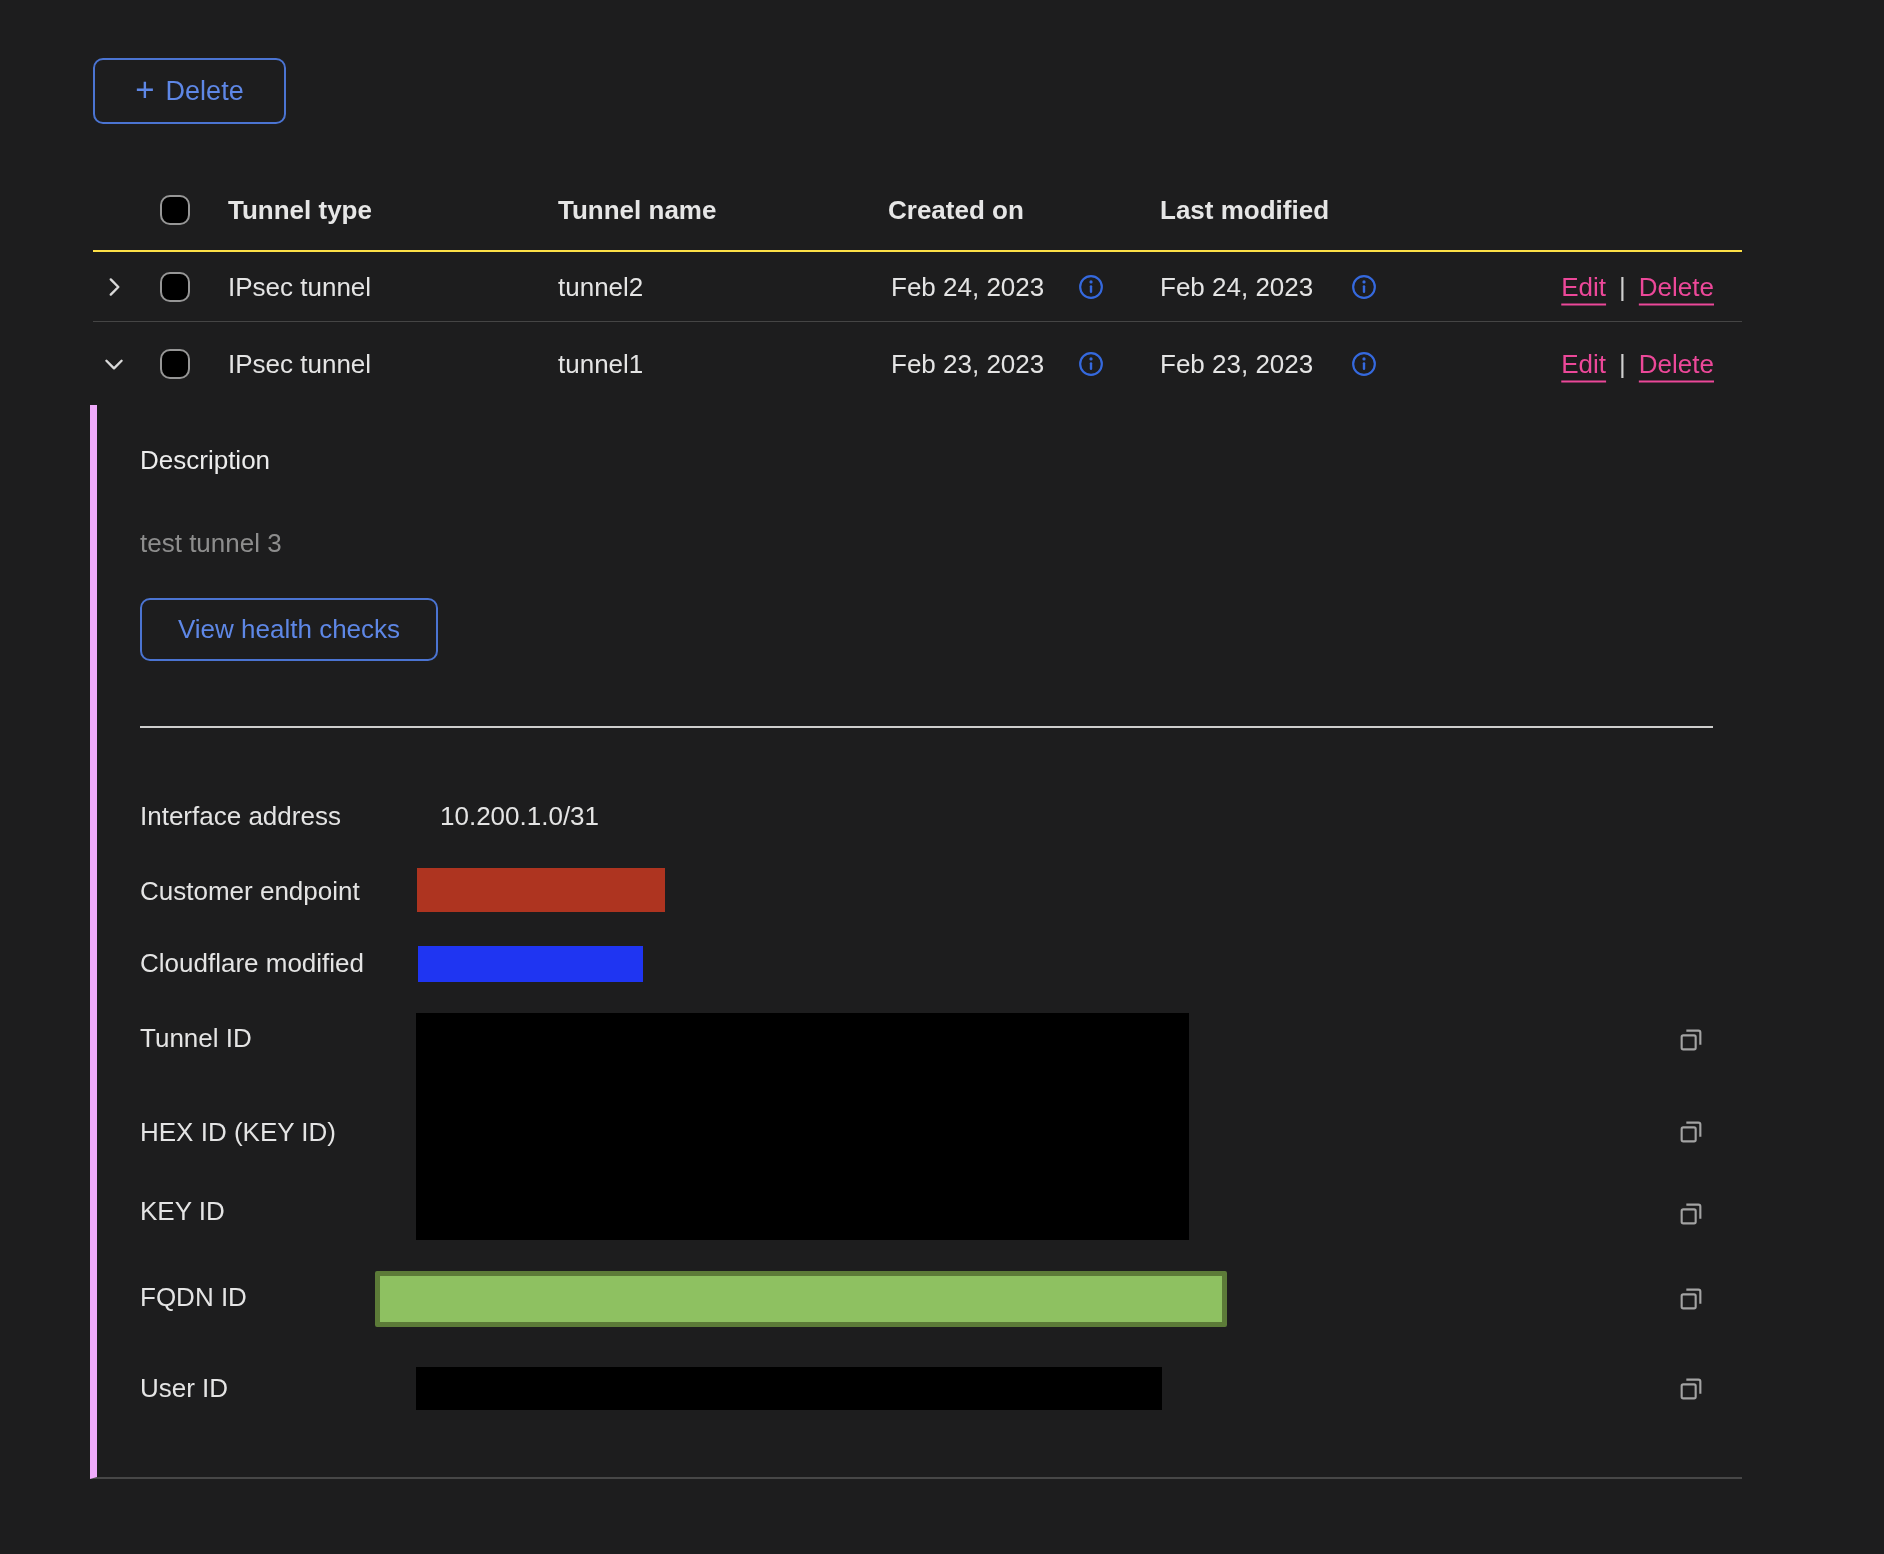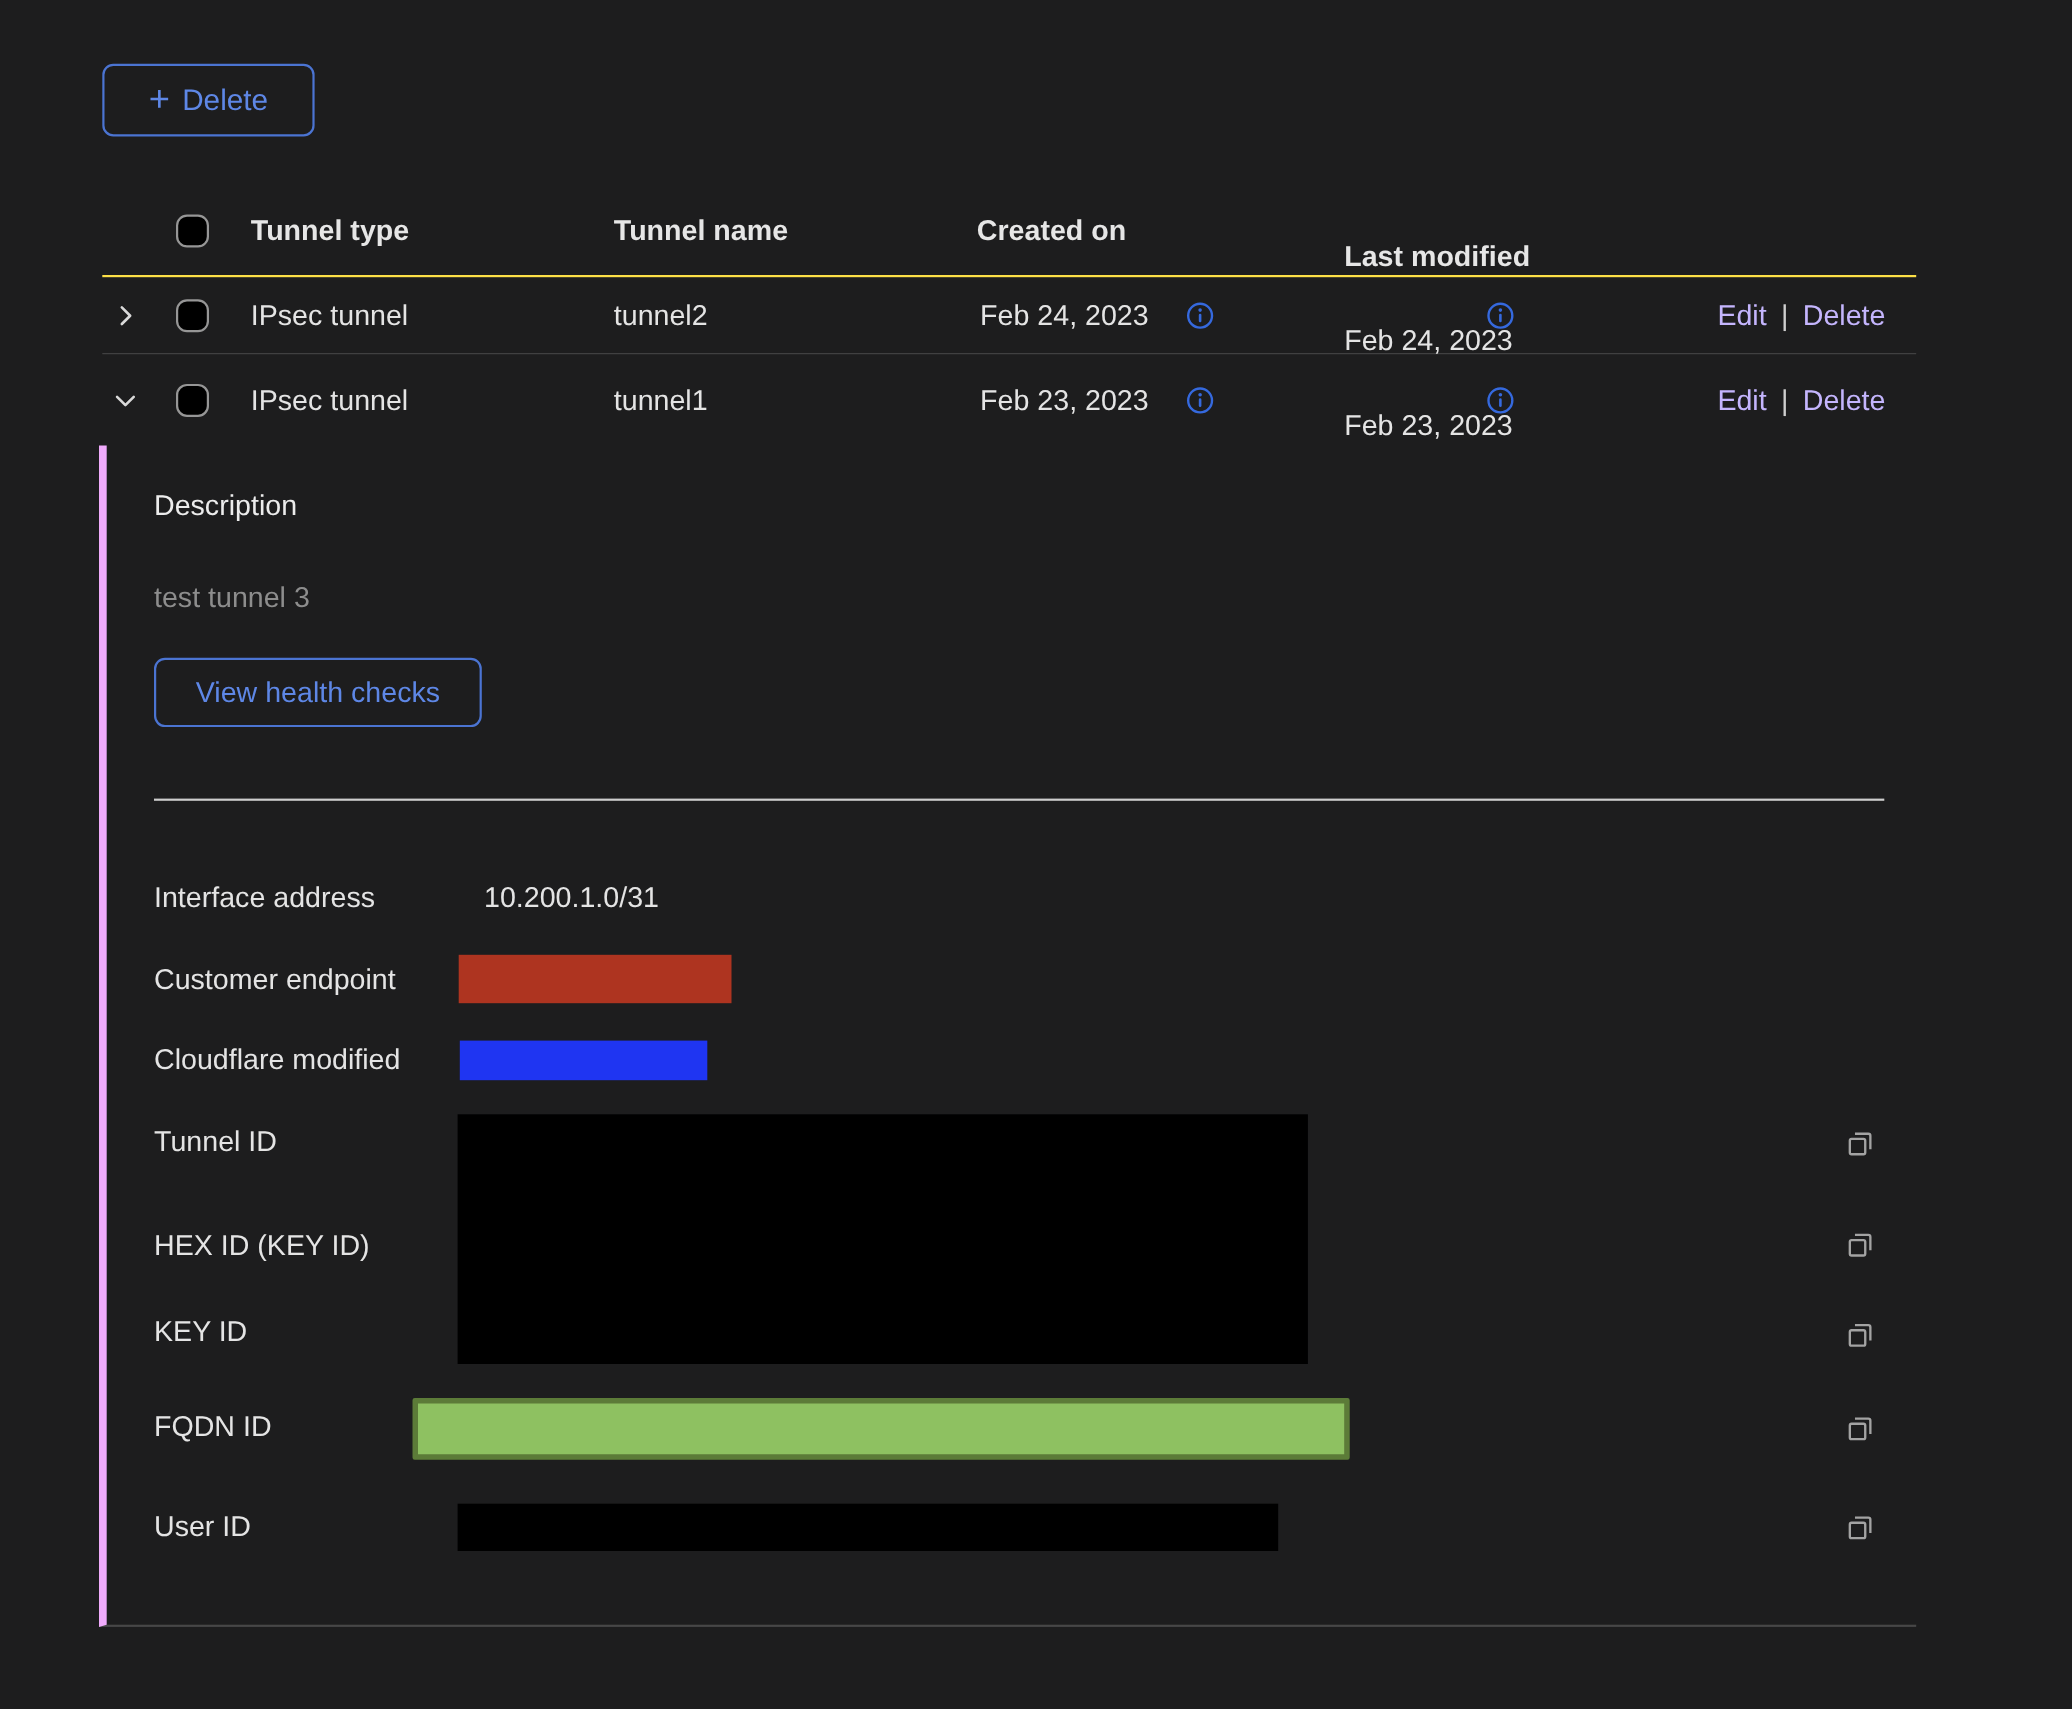--- a/index.html
+++ b/index.html
@@ -25,29 +25,29 @@
   .row-1   { top:252px; height:69px; border-bottom:1px solid #454545; }
   .row-2   { top:323px; height:82px; }
   .cell { position:absolute; top:50%; transform:translateY(-50%); white-space:nowrap; }
   .c-chevron  { left:8px;   width:28px; height:28px; display:flex; align-items:center; cursor:pointer; }
   .c-check    { left:67px; }
   .c-type     { left:135px; }
   .c-name     { left:465px; }
   .c-created  { left:795px; }
   .c-created-val { left:798px; }
   .c-info1    { left:985px;  height:26px; cursor:pointer; }
-  .c-modified { left:1129px;margin-top:23px; }
+  .c-modified { left:1067px; }
   .c-info2    { left:1258px; height:26px; cursor:pointer; }
   .c-actions  { right:28px; display:flex; align-items:center; gap:13px; }
   .checkbox {
     display:block; width:30px; height:30px; box-sizing:border-box;
     background:#000; border:2px solid #969696; border-radius:10px; cursor:pointer;
   }
   a.tlink {
-    color:#c4b5fd; text-underline-offset:8px;
+    color:#ec4899; text-decoration:underline; text-underline-offset:8px;
     text-decoration-thickness:2px; cursor:pointer;
   }
   .pipe { color:#cfcfcf; }
 
   
   .expanded {
     position:absolute; left:90px; top:405px; width:1652px; height:1074px;
     box-sizing:border-box; border-left:7px solid #f0abfc; border-bottom:2px solid #474747;
   }
   .expanded .abs { position:absolute; white-space:nowrap; }

